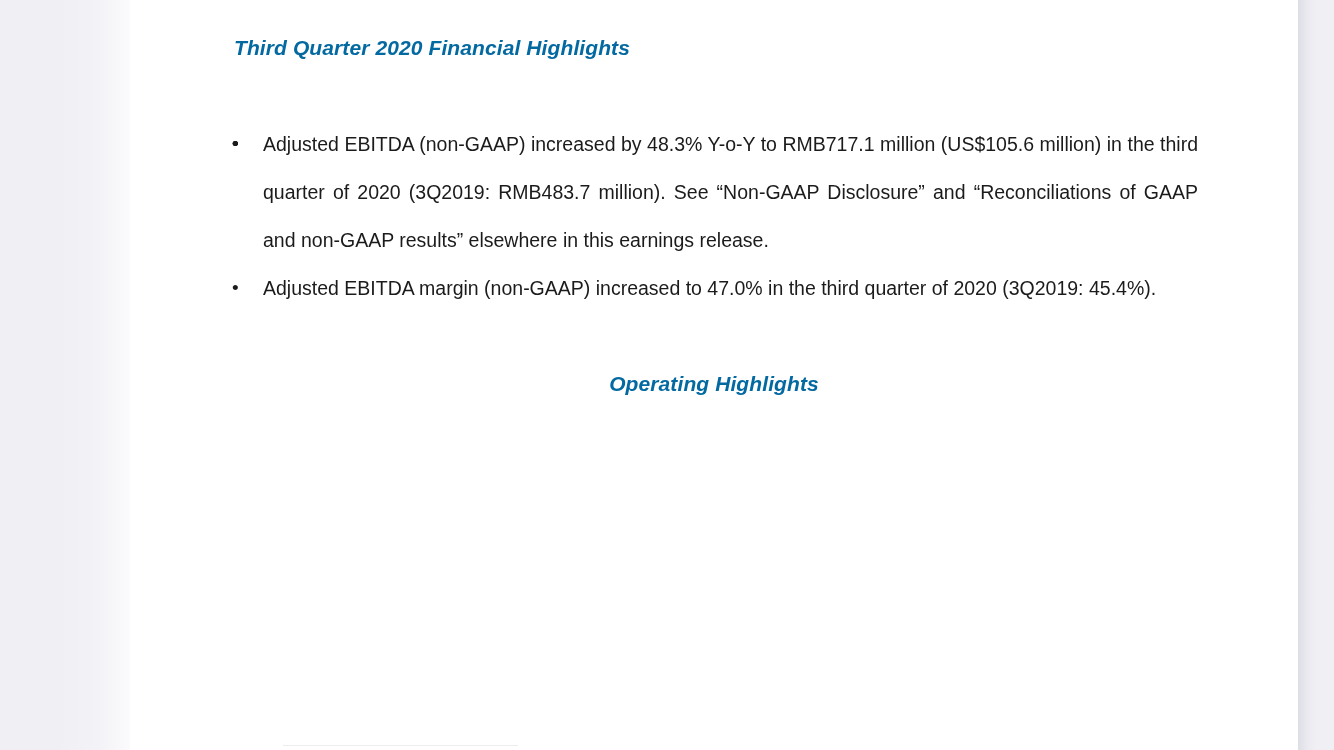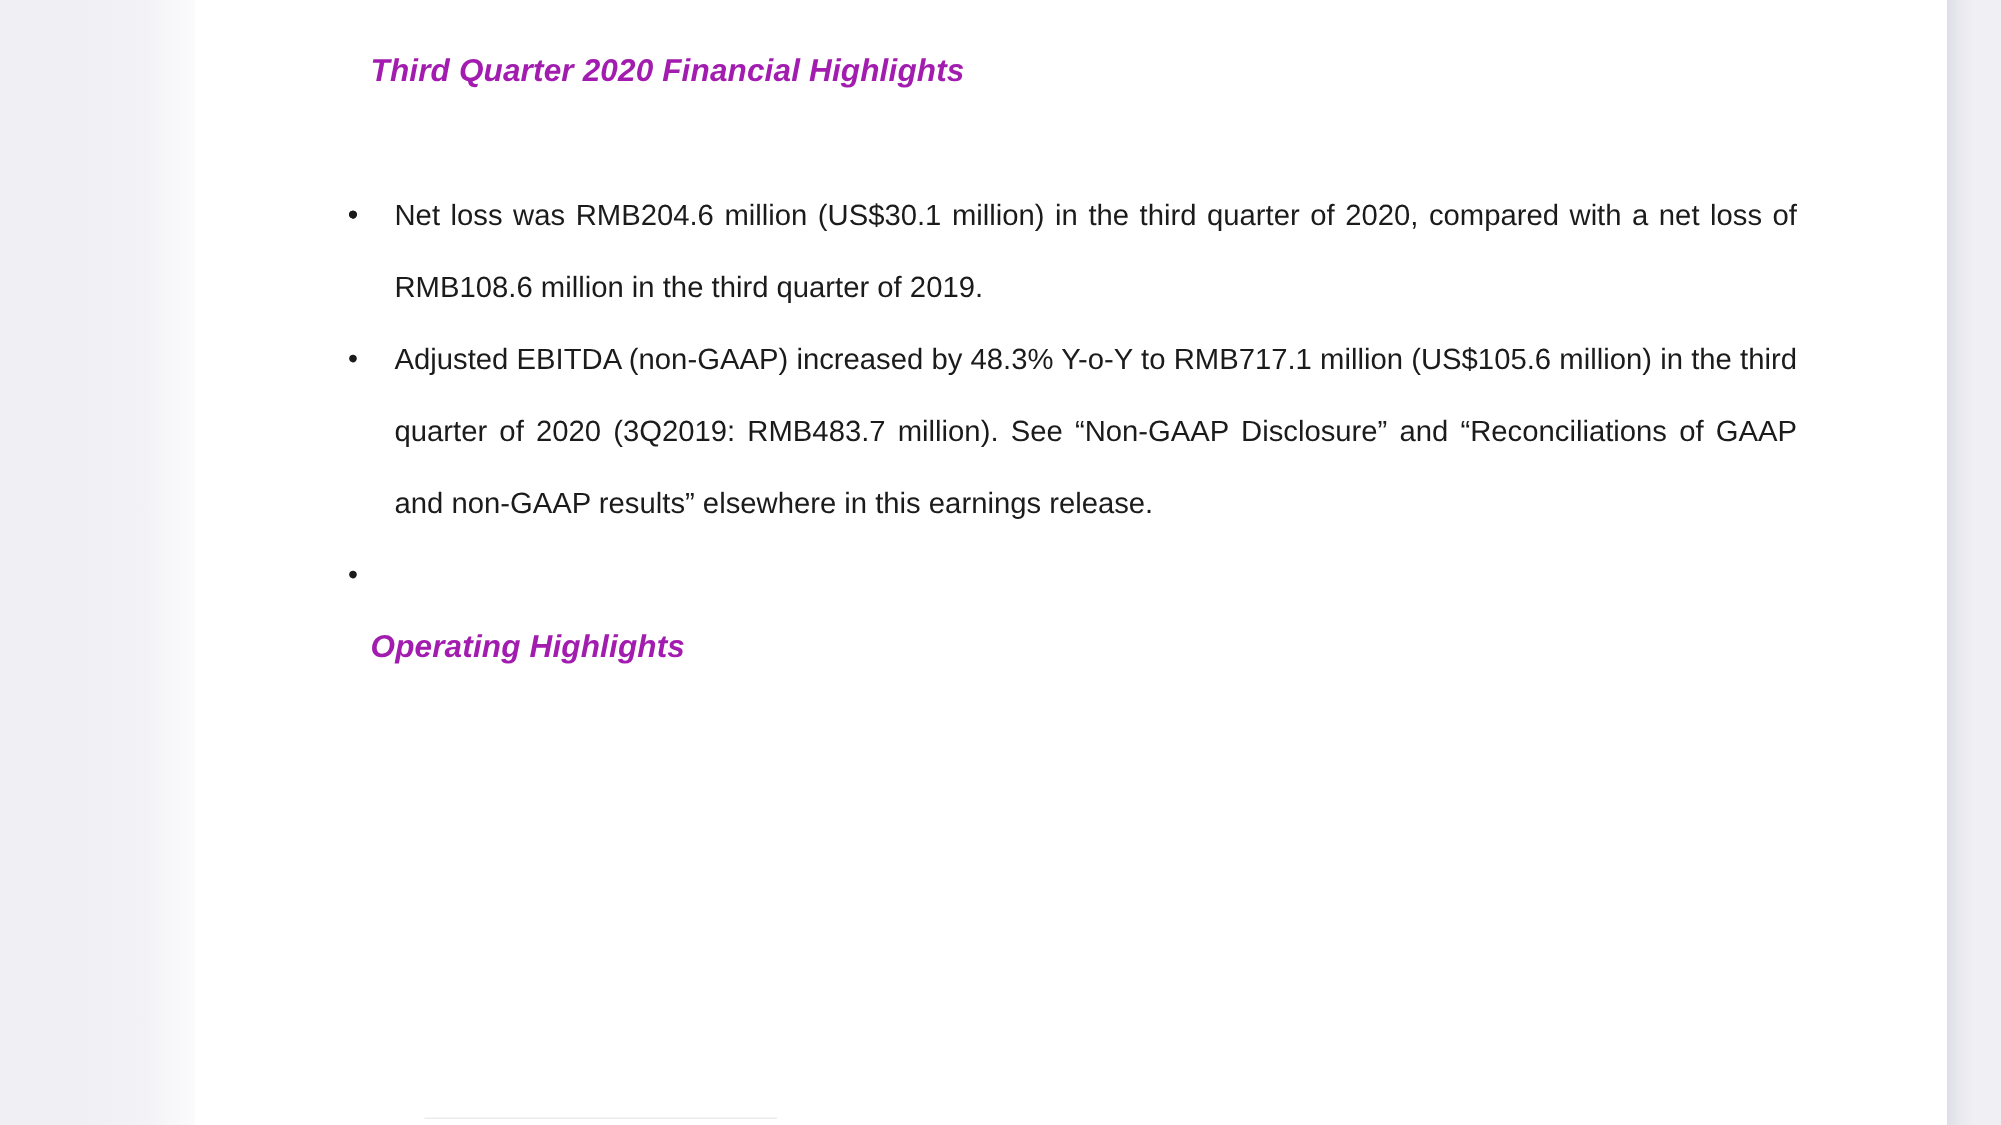--- a/index.html
+++ b/index.html
@@ -44,30 +44,30 @@
     background: #ffffff;
   }
   .content {
     position: absolute;
     left: 100px;
     right: 100px;
     top: 0;
     color: #1b1b1b;
   }
   .doc-heading {
-    margin: 17px;
+    margin: 4px;
     font-size: 21px;
     font-weight: bold;
     font-style: italic;
     line-height: 48px;
-    color: #a21caf;
+    color: #0369a1;
     letter-spacing: 0.1px;
   }
   .doc-heading.first { margin-top: 24px; }
-  .doc-heading.second { margin-top: 48px; }
+  .doc-heading.second { margin-top: 48px; text-align: center; }
   ul.highlights {
     list-style: none;
     margin: 48px 0 0 0;
     padding: 0;
   }
   ul.highlights li {
     position: relative;
     padding-left: 33px;
     font-size: 19.5px;
     line-height: 48px;
@@ -105,28 +105,28 @@
 
       <ul class="highlights">
         <li>
           <span class="bullet">•</span>
         </li>
         <li>
           <span class="bullet">•</span>
         </li>
         <li>
           <span class="bullet">•</span>
-          <span>Net loss was RMB204.6 million (US$30.1 million) in the third quarter of 2020, compared with a net loss of RMB108.6 million in the third quarter of 2019.</span>
         </li>
         <li>
           <span class="bullet">•</span>
           <span>Adjusted EBITDA (non-GAAP) increased by 48.3% Y-o-Y to RMB717.1 million (US$105.6 million) in the third quarter of 2020 (3Q2019: RMB483.7 million). See “Non-GAAP Disclosure” and “Reconciliations of GAAP and non-GAAP results” elsewhere in this earnings release.</span>
         </li>
         <li>
           <span class="bullet">•</span>
+          <span>Adjusted EBITDA margin (non-GAAP) increased to 47.0% in the third quarter of 2020 (3Q2019: 45.4%).</span>
         </li>
       </ul>
 
       <h2 class="doc-heading second">Operating Highlights</h2>
 
     </div>
     <div class="bottom-hairline"></div>
   </div>
 </div>
 

